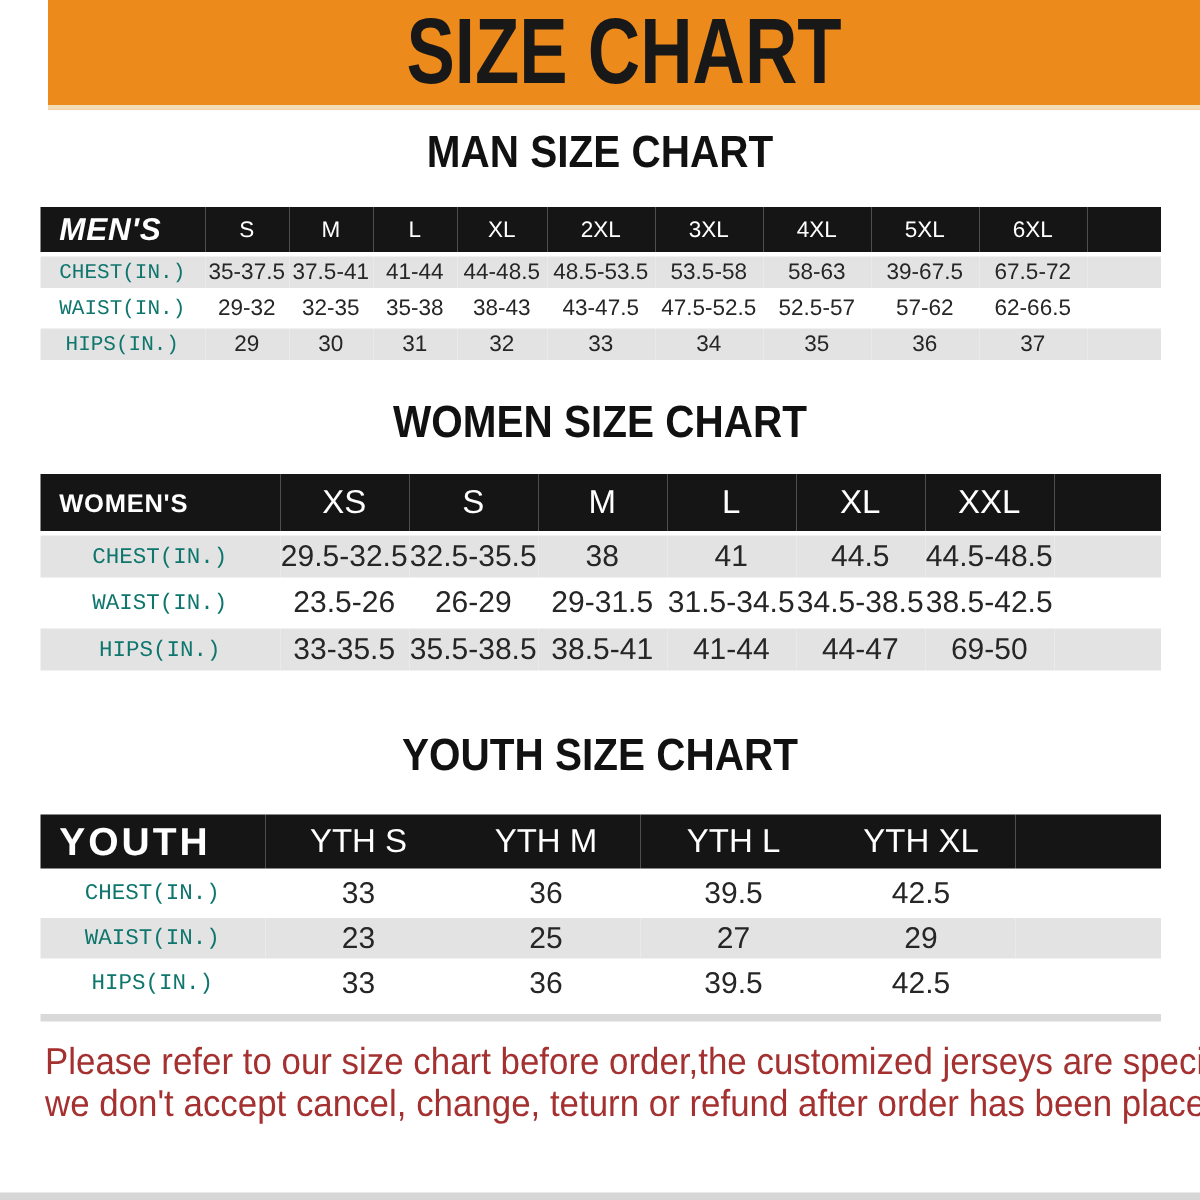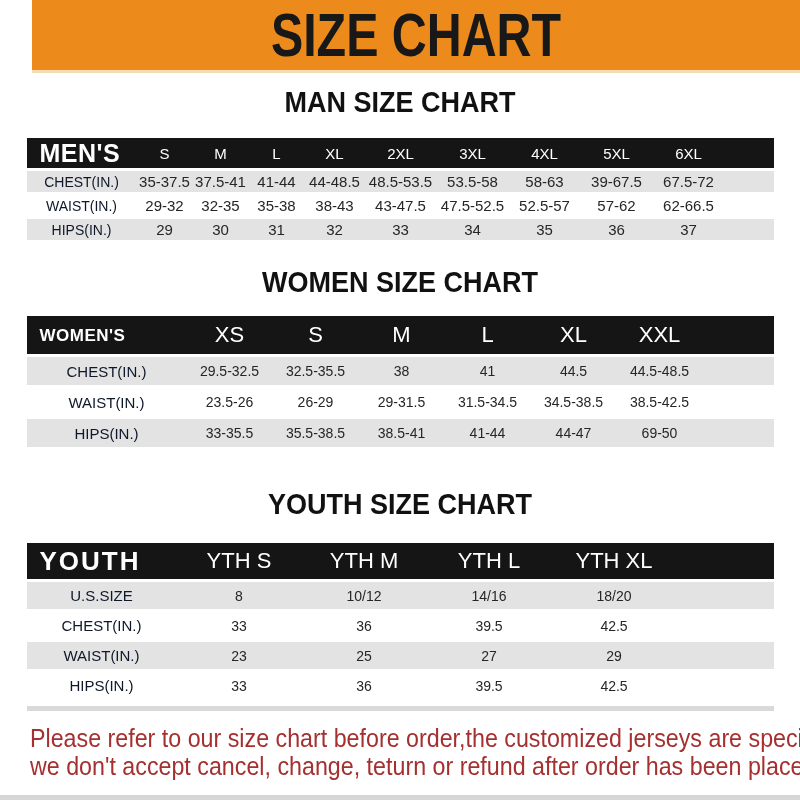--- a/index.html
+++ b/index.html
@@ -37,32 +37,32 @@
     padding:0;text-align:center;vertical-align:middle;line-height:1;
     overflow:hidden;white-space:nowrap;
   }
   .size-table thead th{
     background:#151515;color:#ffffff;font-weight:normal;font-size:22px;
   }
   .size-table thead th.corner{
     text-align:left;padding-left:13px;font-weight:bold;letter-spacing:0.5px;
   }
   table.men thead th{height:30px;font-size:15px;}
-  table.men thead th.corner{font-size:25px;}
+  table.men thead th.corner{font-size:21px;font-style:italic;}
   table.women thead th{height:38px;}
   table.women thead th.corner{font-size:17px;}
   table.youth thead th{height:36px;}
   table.youth thead th.corner{font-size:26px;letter-spacing:2px;}
   .size-table tbody td{background:#ffffff;color:#262626;font-size:15px;}
-  table.women tbody td, table.youth tbody td{font-size:14px;}
+  table.women tbody td, table.youth tbody td{font-size:20px;}
   table.men tbody td{height:21px;}
   table.women tbody td{height:28px;}
   table.youth tbody td{height:27px;}
   .size-table tr.gray td{background:#E3E3E3;}
-  .size-table td.rlabel{font-size:14px;color:#0f172a;}
+  .size-table td.rlabel{font-size:14px;color:#0f766e;font-family:Liberation Mono, monospace;}
   table.women td.rlabel, table.youth td.rlabel{font-size:15px;}
   
   .youth-strip{width:747px;height:5px;background:#d9d9d9;margin:4px auto 0;}
   .page-bottom-strip{position:absolute;left:0;bottom:0;width:800px;height:5px;background:#d6d6d6;}
   .disclaimer{margin-top:13px;padding-left:30px;color:#A53030;}
   .disclaimer div{
     font-size:25px;line-height:28px;font-weight:normal;
     transform:scaleX(0.93);transform-origin:left center;white-space:nowrap;
   }
 </style>
@@ -221,28 +221,20 @@
     <tr>
       <th class="corner">YOUTH</th>
       <th>YTH S</th>
       <th>YTH M</th>
       <th>YTH L</th>
       <th>YTH XL</th>
       <th></th>
     </tr>
   </thead>
   <tbody>
-    <tr class="gray">
-      <td class="rlabel">U.S.SIZE</td>
-      <td>8</td>
-      <td>10/12</td>
-      <td>14/16</td>
-      <td>18/20</td>
-      <td></td>
-    </tr>
     <tr>
       <td class="rlabel">CHEST(IN.)</td>
       <td>33</td>
       <td>36</td>
       <td>39.5</td>
       <td>42.5</td>
       <td></td>
     </tr>
     <tr class="gray">
       <td class="rlabel">WAIST(IN.)</td>

